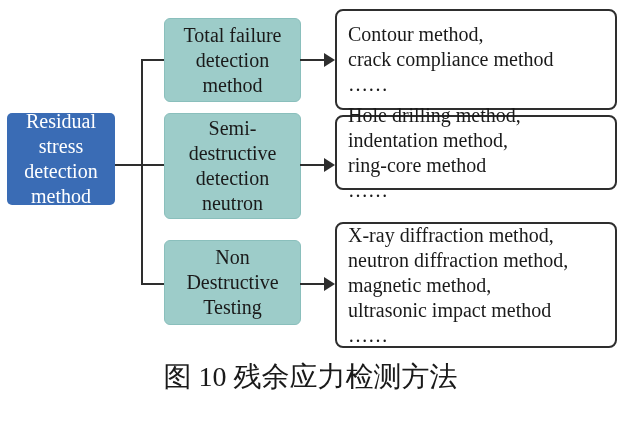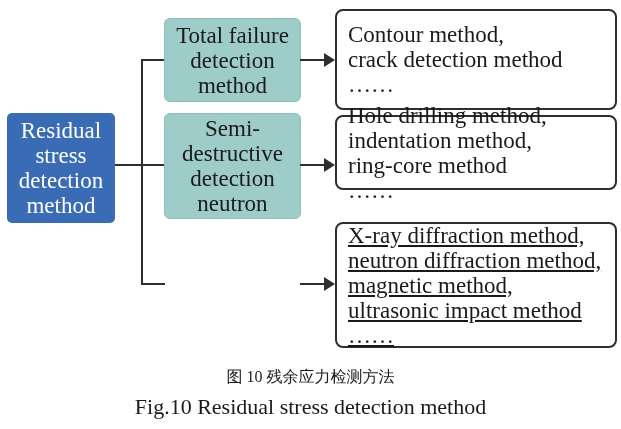--- a/index.html
+++ b/index.html
@@ -12,26 +12,26 @@
     color: #1a1a1a;
     overflow: hidden;
   }
   .box {
     position: absolute;
     display: flex;
     align-items: center;
     justify-content: center;
     text-align: center;
     white-space: pre-line;
-    font-size: 23px;
+    font-size: 20px;
     line-height: 25px;
     box-sizing: border-box;
   }
   .root-box {
-    left: 7px; top: 113px; width: 108px; height: 110px;
+    left: 7px; top: 113px; width: 108px; height: 92px;
     background: var(--root-fill, #3A6CB5);
     color: var(--root-text, #ffffff);
     border-radius: 5px;
   }
   .cat-box {
     background: var(--category-fill, #9DCCC9);
     border: 1px solid var(--category-edge, #8ABFBC);
     border-radius: 6px;
     left: 164px; width: 137px;
   }
@@ -43,21 +43,21 @@
     border: 2px solid var(--line, #2e2e2e);
     border-radius: 8px;
     left: 335px; width: 282px;
     justify-content: flex-start;
     text-align: left;
     padding-left: 11px;
     padding-right: 4px;
   }
   .m-1 { top: 9px;   height: 101px; }
   .m-2 { top: 115px; height: 75px; }
-  .m-3 { top: 222px; height: 126px; text-decoration: underline; }
+  .m-3 { top: 222px; height: 126px; }
   .line {
     position: absolute;
     background: var(--line, #3a3a3a);
   }
   .trunk-h  { left: 115px; top: 164px; width: 50px; height: 2px; }
   .spine-v  { left: 141px; top: 59px;  width: 2px;  height: 226px; }
   .branch-1 { left: 141px; top: 59px;  width: 24px; height: 2px; }
   .branch-3 { left: 141px; top: 283px; width: 24px; height: 2px; }
   .arrow { position: absolute; left: 300px; width: 35px; height: 14px; }
   .arrow .shaft {
@@ -72,21 +72,21 @@
     border-left: 11px solid var(--line, #2e2e2e);
   }
   .arrow-1 { top: 53px; }
   .arrow-2 { top: 158px; }
   .arrow-3 { top: 277px; }
   .caption {
     position: absolute;
     left: 0; top: 362px; width: 621px;
     text-align: center;
   }
-  .caption-zh { font-size: 16px; line-height: 30px; }
+  .caption-zh { font-size: 28px; line-height: 30px; }
   .caption-en { font-size: 22px; line-height: 30px; }
 </style>
 </head>
 <body>
 
 <div class="canvas">
 
   <div class="box root-box">Residual
 stress
 detection
@@ -97,45 +97,47 @@
   <div class="line branch-1"></div>
   <div class="line branch-3"></div>
 
   <div class="box cat-box cat-1">Total failure
 detection
 method</div>
   <div class="box cat-box cat-2">Semi-
 destructive
 detection
 neutron</div>
+  <div class="box cat-box cat-3">Non
+Destructive
+Testing</div>
 
   <div class="arrow arrow-1">
     <span class="shaft"></span>
     <span class="head"></span>
   </div>
   <div class="arrow arrow-2">
     <span class="shaft"></span>
     <span class="head"></span>
   </div>
   <div class="arrow arrow-3">
     <span class="shaft"></span>
     <span class="head"></span>
   </div>
 
   <div class="box methods-box m-1">Contour method,
-crack detection method
+crack compliance method
 ……</div>
   <div class="box methods-box m-2">Hole drilling method,
 indentation method,
 ring-core method
 ……</div>
   <div class="box methods-box m-3">X-ray diffraction method,
 neutron diffraction method,
 magnetic method,
 ultrasonic impact method
 ……</div>
 
   <div class="caption">
     <div class="caption-zh">图 10 残余应力检测方法</div>
-    <div class="caption-en">Fig.10 Residual stress detection method</div>
   </div>
 
 </div>
 
 </body></html>

